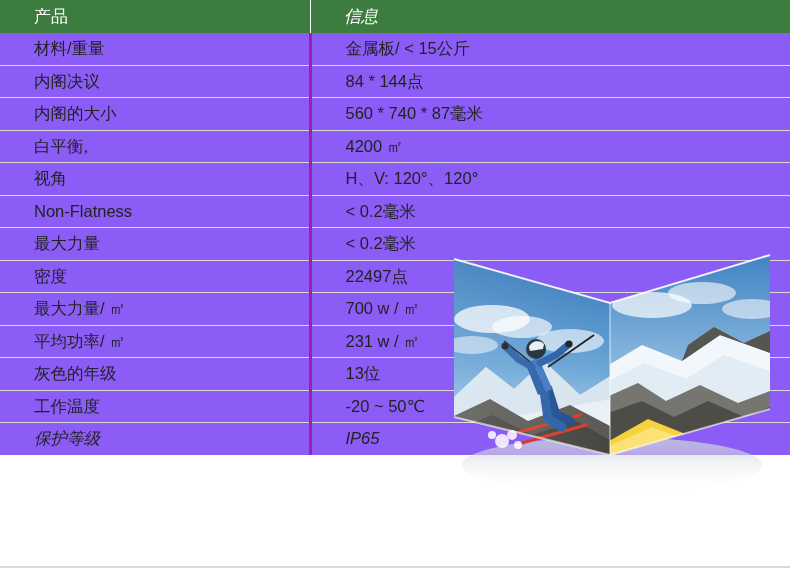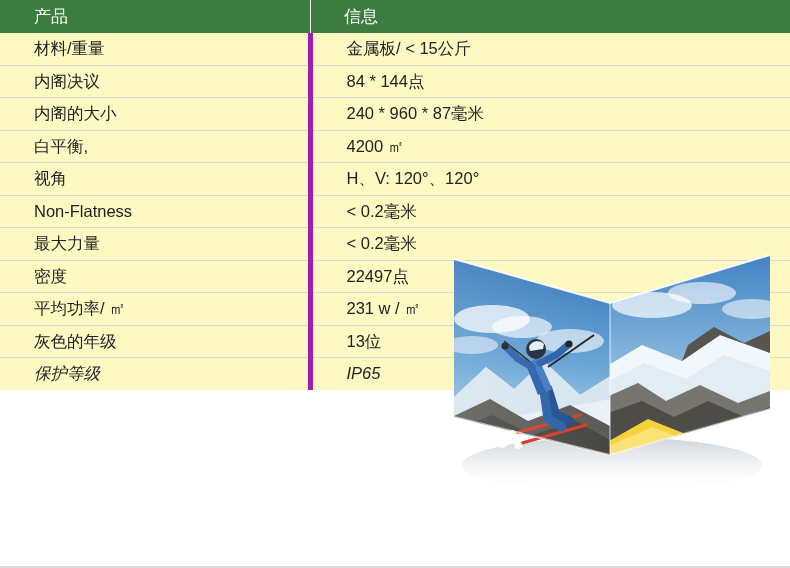--- a/index.html
+++ b/index.html
@@ -39,28 +39,29 @@
   .spec-table thead th {
     background: #3c7d3f;
     color: #ffffff;
     font-size: 17px;
     height: 16px;
     line-height: 33px;
     border: none;
   }
   .spec-table thead th.sep {
     box-shadow: inset 1px 0 0 #ffffff;
+    font-style: italic;
   }
 
   .spec-table tbody tr td {
     border-bottom: 1px solid #d9d9d9;
-    background: #fef9c3;
+    background: #8b5cf6;
   }
   .spec-table tbody tr td.val {
-    border-left: 5px solid #a21caf;
+    border-left: 3px solid #a21caf;
   }
   .spec-table tbody tr:last-child td {
     border-bottom: none;
     font-style: italic;
   }
 
   .photo-wrap {
     position: absolute;
     left: 452px;
     top: 249px;
@@ -98,21 +99,21 @@
     <tr>
       <td class="lbl">材料/重量</td>
       <td class="val">金属板/ &lt; 15公斤</td>
     </tr>
     <tr>
       <td class="lbl">内阁决议</td>
       <td class="val">84 * 144点</td>
     </tr>
     <tr>
       <td class="lbl">内阁的大小</td>
-      <td class="val">240 * 960 * 87毫米</td>
+      <td class="val">560 * 740 * 87毫米</td>
     </tr>
     <tr>
       <td class="lbl">白平衡,</td>
       <td class="val">4200 ㎡</td>
     </tr>
     <tr>
       <td class="lbl">视角</td>
       <td class="val">H、V: 120°、120°</td>
     </tr>
     <tr>
@@ -121,26 +122,34 @@
     </tr>
     <tr>
       <td class="lbl">最大力量</td>
       <td class="val">&lt; 0.2毫米</td>
     </tr>
     <tr>
       <td class="lbl">密度</td>
       <td class="val">22497点</td>
     </tr>
     <tr>
+      <td class="lbl">最大力量/ ㎡</td>
+      <td class="val">700 w / ㎡</td>
+    </tr>
+    <tr>
       <td class="lbl">平均功率/ ㎡</td>
       <td class="val">231 w / ㎡</td>
     </tr>
     <tr>
       <td class="lbl">灰色的年级</td>
       <td class="val">13位</td>
+    </tr>
+    <tr>
+      <td class="lbl">工作温度</td>
+      <td class="val">-20 ~ 50℃</td>
     </tr>
     <tr>
       <td class="lbl">保护等级</td>
       <td class="val">IP65</td>
     </tr>
   </tbody>
 </table>
 
 <div class="photo-wrap">
   <svg width="322" height="252" viewBox="0 0 322 252">

